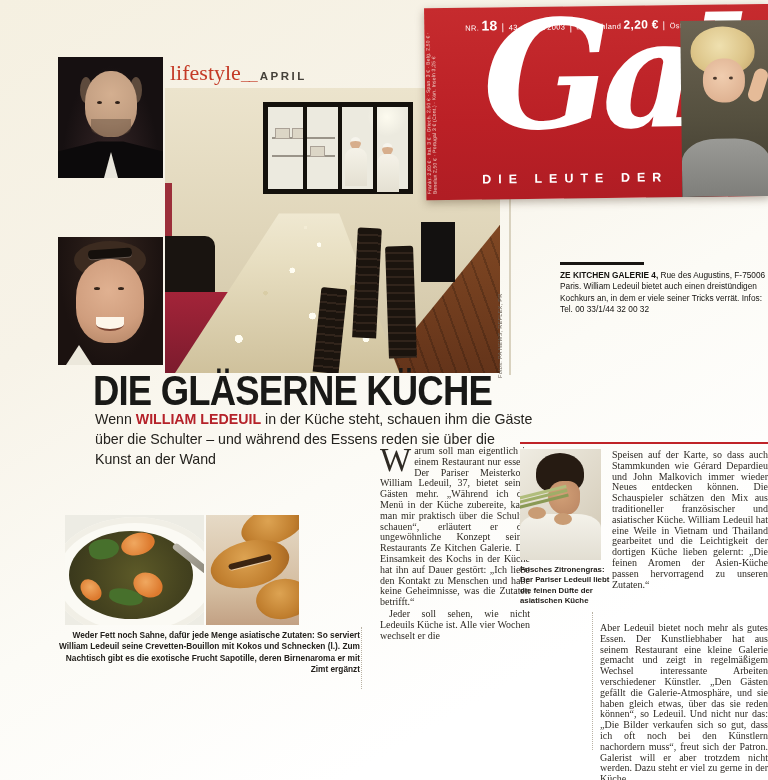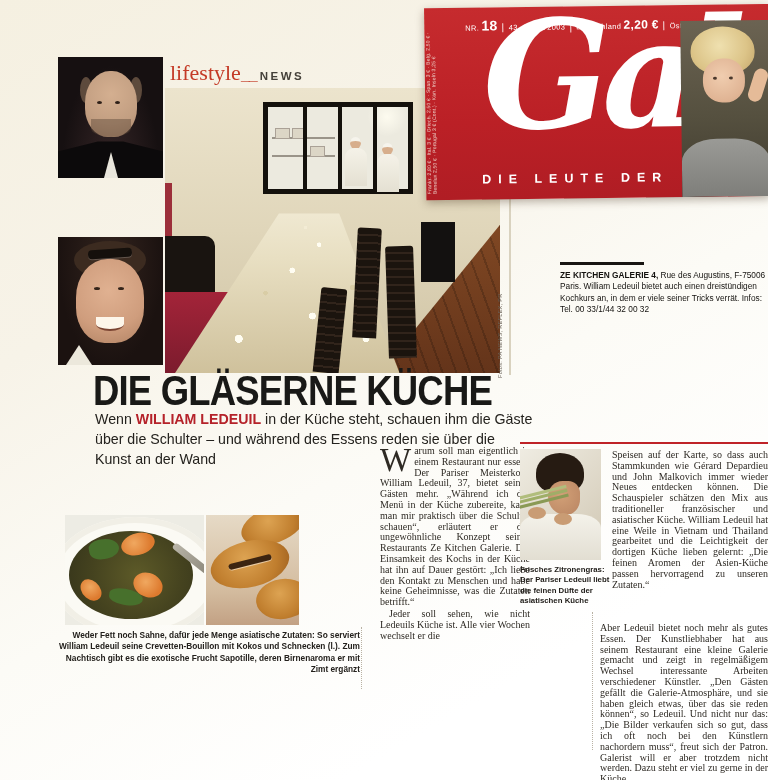--- a/index.html
+++ b/index.html
@@ -224,21 +224,21 @@
   <div class="depardieu">
     <div class="dp-hair"></div>
     <div class="dp-glasses"></div>
     <div class="dp-face"></div>
     <div class="dp-eyes"></div>
     <div class="dp-smile"></div>
     <div class="dp-collar"></div>
   </div>
 
   <div class="section-header">
-    <span class="ls-word">lifestyle</span><span class="ls-sep">__</span><span class="ls-news">NEWS</span>
+    <span class="ls-word">lifestyle</span><span class="ls-sep">__</span><span class="ls-news">APRIL</span>
   </div>
 
   <div class="restaurant">
     <div class="r-window">
       <div class="r-shelf s1"></div>
       <div class="r-shelf s2"></div>
       <div class="r-box b1"></div>
       <div class="r-box b2"></div>
       <div class="r-box b3"></div>
       <div class="chef c1">

